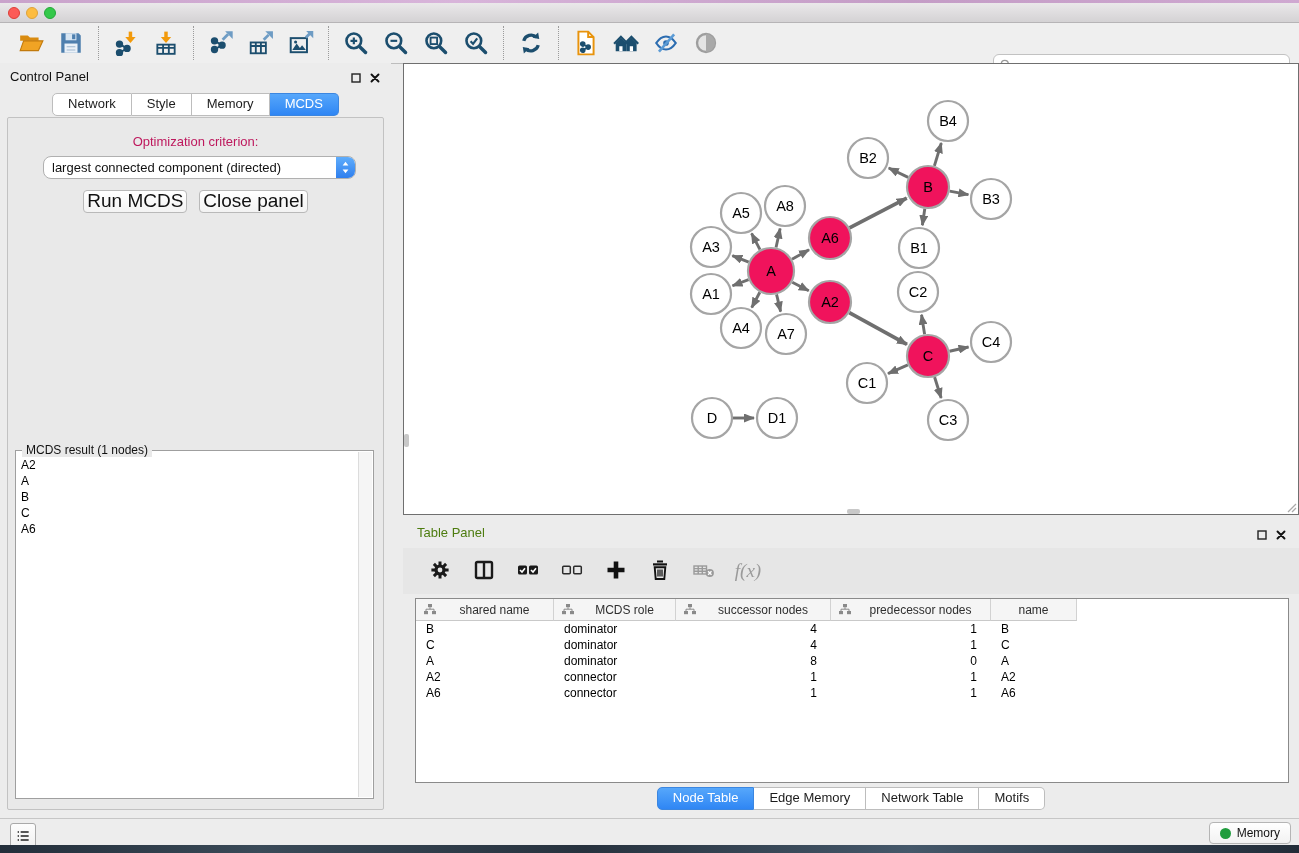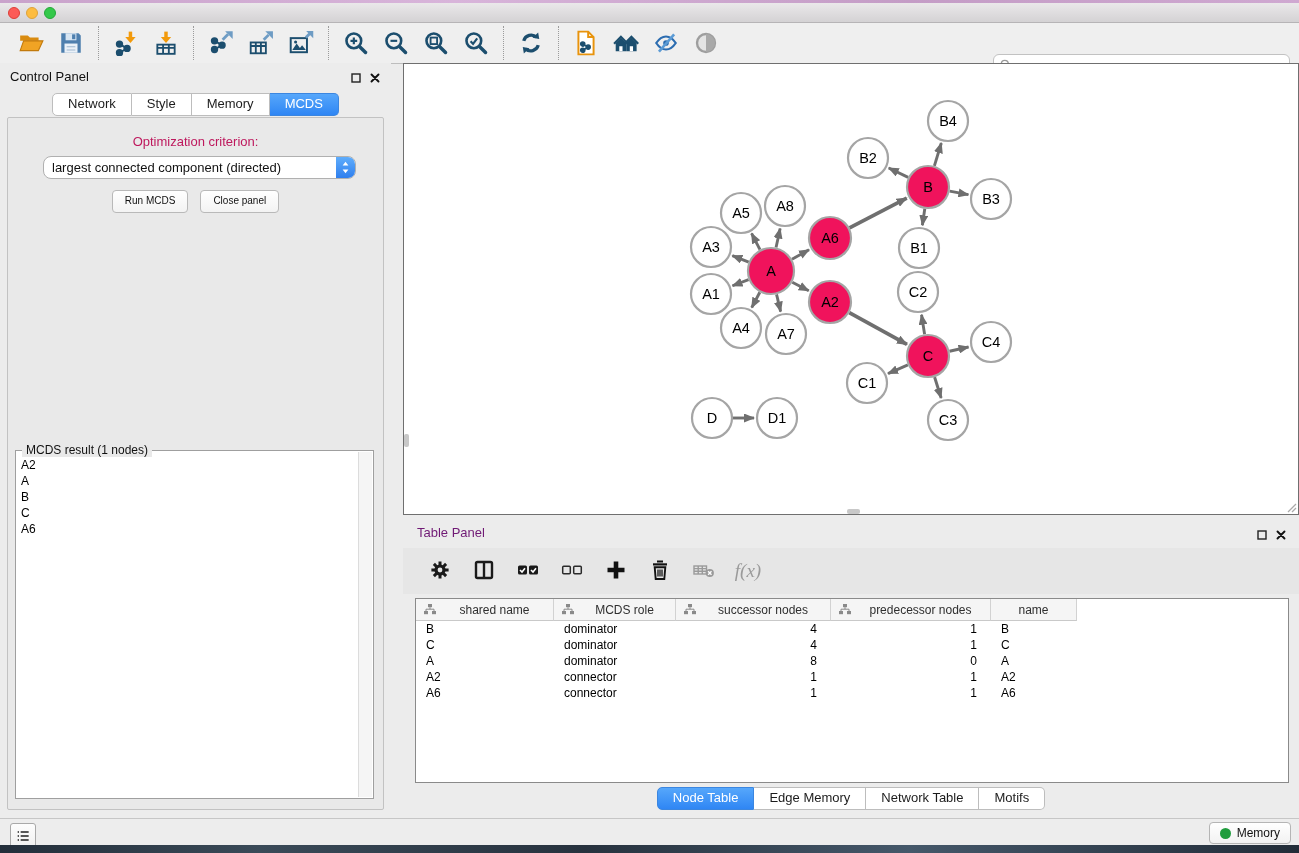--- a/index.html
+++ b/index.html
@@ -39,43 +39,43 @@
   .seg:last-child{border-radius:0 5px 5px 0;}
   .seg.active{background:linear-gradient(#56a7fb,#2f86f4);border-color:#3b86e0;color:#fff;}
   .cp-body{position:absolute;left:7px;right:7px;top:54px;bottom:7px;border:1px solid #c2c2c2;background:#e9e9e9;border-radius:2px;}
   .opt-label{position:absolute;top:16px;left:0;right:0;text-align:center;font-size:13px;color:#be185d;}
   .dropdown{position:absolute;left:35px;top:38px;width:313px;height:23px;background:#fff;border:1px solid #b0b0b0;
      border-radius:8px;display:flex;align-items:center;box-sizing:border-box;overflow:hidden;}
   .dropdown .dd-text{flex:1;font-size:13px;color:#111;padding-left:8px;white-space:nowrap;}
   .dd-spin{width:19px;align-self:stretch;background:linear-gradient(#5fadfc,#2f7fee);display:flex;align-items:center;justify-content:center;border-radius:0 3px 3px 0;}
   .dd-spin svg{width:9px;height:15px;}
   .btn-row{position:absolute;left:0;right:0;top:72px;display:flex;justify-content:center;gap:12px;}
-  .mac-btn{font-size:10px;color:#111;background:linear-gradient(#ffffff,#f3f3f3);border:1px solid #b9b9b9;
-     border-radius:4px;padding:3px 12px 4px;line-height:14px;}
+  .mac-btn{font-size:19px;color:#111;background:linear-gradient(#ffffff,#f3f3f3);border:1px solid #b9b9b9;
+     border-radius:4px;padding:3px 3px 4px;line-height:14px;}
   .result-box{position:absolute;left:7px;right:9px;top:332px;bottom:10px;border:1px solid #9f9f9f;margin:0;padding:0;
      background:#fff;}
   .result-legend{position:absolute;top:-8px;left:6px;background:#e9e9e9;padding:0 4px;font-size:12px;color:#111;}
   .result-list{position:absolute;left:1px;top:6px;bottom:1px;right:14px;overflow:hidden;}
   .result-item{font-size:12px;color:#000;line-height:16px;padding-left:4px;}
   .result-scroll{position:absolute;top:1px;bottom:1px;right:1px;width:13px;background:#f5f5f5;border-left:1px solid #dcdcdc;}
   
   .net-window{position:absolute;left:403px;top:63px;width:896px;height:452px;border:1px solid #6f6f6f;
      background:#fff;box-sizing:border-box;}
   .net-titlebar{position:absolute;top:0;left:0;right:0;height:23px;background:linear-gradient(#dbd9db,#cbc9cb);
      border-bottom:1px solid #a8a8a8;}
   .net-titlebar .tl{top:6px;width:11px;height:11px;}
   .net-titlebar .tl.red{left:12px;} .net-titlebar .tl.yellow{left:28px;} .net-titlebar .tl.green{left:44px;}
   .net-title{position:absolute;top:4px;left:0;right:0;text-align:center;font-size:12px;color:#333;}
   .net-canvas{position:absolute;left:0;top:23px;right:0;bottom:0;background:#fff;overflow:hidden;}
   .nub-v{position:absolute;left:0;top:347px;width:5px;height:13px;background:#c8c8c8;border-radius:2px;}
   .nub-h{position:absolute;left:443px;bottom:0;width:13px;height:5px;background:#c8c8c8;border-radius:2px;}
   .resize-grip{position:absolute;right:1px;bottom:1px;width:11px;height:11px;}
   
   .table-panel{position:absolute;left:403px;top:520px;width:896px;height:297px;background:#ececec;}
-  .tp-head{position:absolute;top:5px;left:14px;font-size:13px;color:#701a75;}
+  .tp-head{position:absolute;top:5px;left:14px;font-size:13px;color:#4d7c0f;}
   .tp-float{right:30px;} .tp-close{right:11px;}
   .tp-toolbar{position:absolute;left:0;right:0;top:28px;height:46px;background:#e6e6e6;display:flex;align-items:center;padding-left:20px;gap:10px;}
   .tp-btn{width:34px;height:34px;display:flex;align-items:center;justify-content:center;background:none;border:none;padding:0;}
   .tp-btn svg{width:24px;height:24px;}
   .tp-btn .fx{font-family:"Liberation Serif","DejaVu Serif",serif;font-style:italic;font-size:19px;color:#9a9a9a;}
   .data-table{position:absolute;left:12px;right:10px;top:78px;bottom:34px;background:#fff;border:1px solid #8a8a8a;overflow:hidden;}
   .thead{display:flex;height:22px;}
   .th{position:relative;display:flex;align-items:center;background:#f5f5f5;border-right:1px solid #d2d2d2;
       border-bottom:1px solid #c9c9c9;box-sizing:border-box;font-size:12px;color:#2f2f2f;}
   .th .tree{margin-left:8px;width:12px;height:11px;flex:none;}

